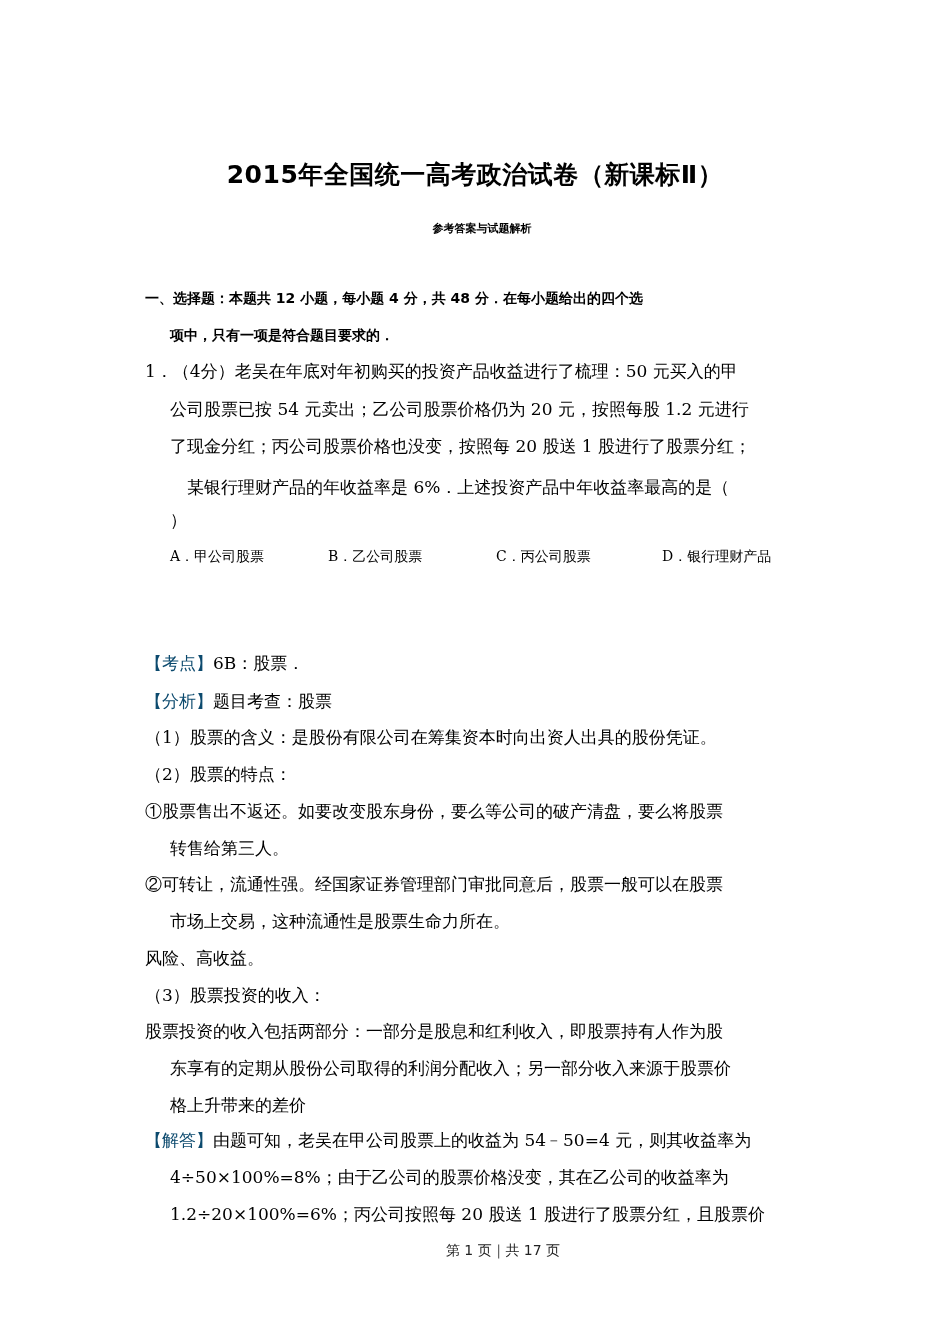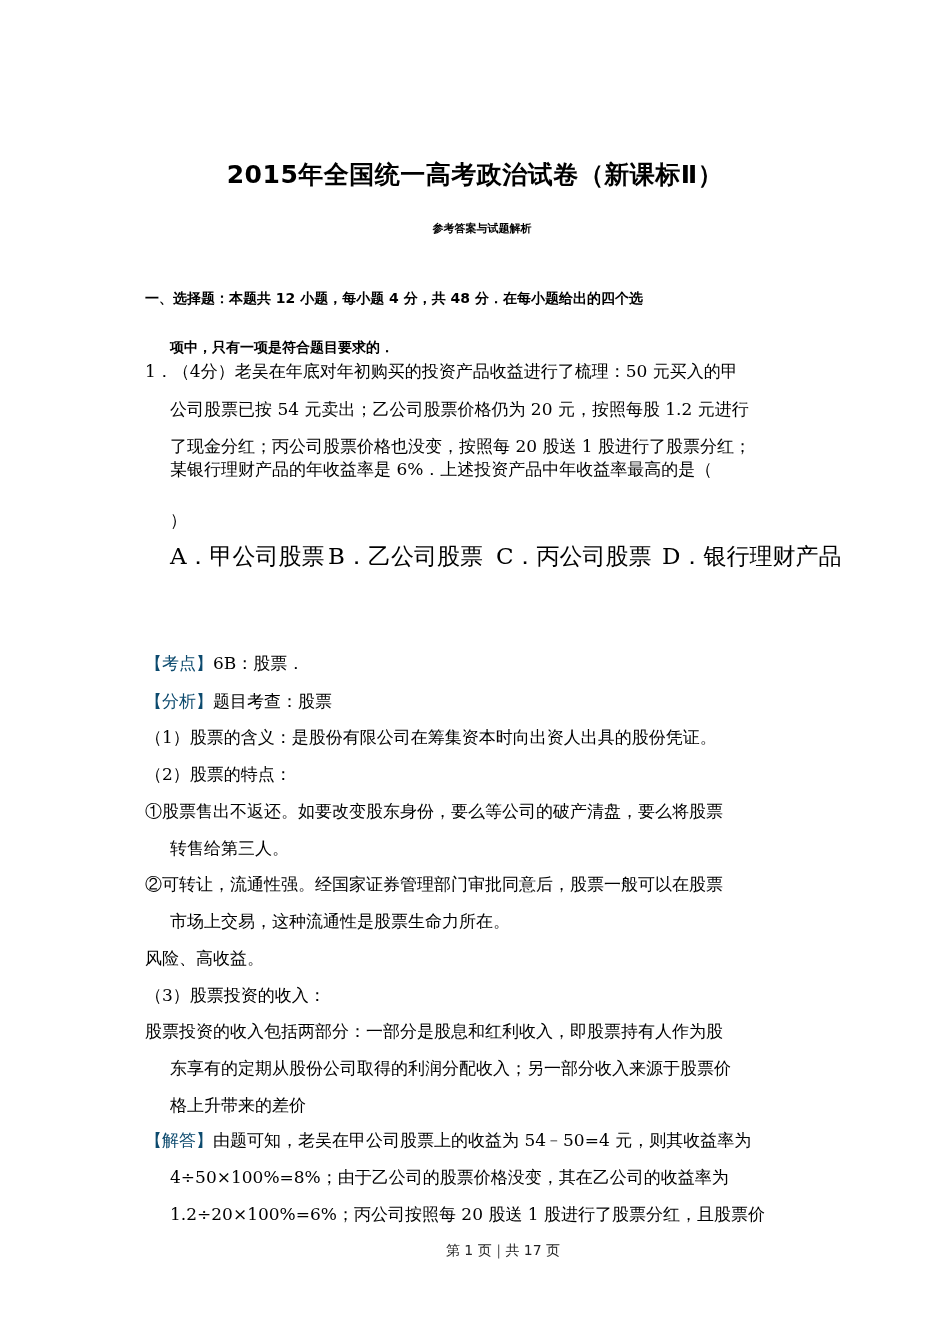--- a/index.html
+++ b/index.html
@@ -8,39 +8,39 @@
   .page { position: absolute; left: 0; top: 0; width: 950px; height: 1344px; border-radius: 19px; }
   .title { position: absolute; top: 158px; left: 0; width: 950px; text-align: center;
            font-family: "DejaVu Sans", "Liberation Sans", sans-serif; font-weight: bold;
            font-size: 25px; letter-spacing: 0.5px; }
   .subtitle { position: absolute; top: 221px; left: 7px; width: 950px; text-align: center;
               font-family: "DejaVu Sans", "Liberation Sans", sans-serif; font-weight: bold; font-size: 11px; }
   .line { position: absolute; left: 145px; font-size: 17px; line-height: 24px; white-space: nowrap; }
   .ind { left: 170px; }
   .bold { font-family: "DejaVu Sans", "Liberation Sans", sans-serif; font-weight: bold; font-size: 14px; }
   .tag { color: #0c4a6e; }
-  .opts { position: absolute; top: 544px; left: 170px; font-size: 23px; line-height: 24px; white-space: nowrap; }
+  .opts { position: absolute; top: 544px; left: 170px; font-size: 14px; line-height: 24px; white-space: nowrap; }
   .opts span.opt { display: inline-block; }
   .footer { position: absolute; top: 1242px; left: 0; width: 950px; text-align: center; font-size: 14px; color: #222;
             font-family: "DejaVu Sans", "Liberation Sans", sans-serif; padding-left: 28px; }
 </style>
 </head>
 <body>
 
 <div class="page">
   <div class="title">2015年全国统一高考政治试卷（新课标Ⅱ）</div>
   <div class="subtitle">参考答案与试题解析</div>
 
   <div class="line bold" style="top:286px;">一、选择题：本题共 12 小题，每小题 4 分，共 48 分．在每小题给出的四个选</div>
-  <div class="line bold ind" style="top:323px;margin-top:12px;">项中，只有一项是符合题目要求的．</div>
+  <div class="line bold ind" style="top:323px;">项中，只有一项是符合题目要求的．</div>
 
   <div class="line" style="top:359px;">1．（4分）老吴在年底对年初购买的投资产品收益进行了梳理：50 元买入的甲</div>
   <div class="line ind" style="top:397px;">公司股票已按 54 元卖出；乙公司股票价格仍为 20 元，按照每股 1.2 元进行</div>
   <div class="line ind" style="top:434px;">了现金分红；丙公司股票价格也没变，按照每 20 股送 1 股进行了股票分红；</div>
-  <div class="line ind" style="top:457px;">某银行理财产品的年收益率是 6%．上述投资产品中年收益率最高的是（</div>
+  <div class="line ind" style="top:475px;margin-left:17px;">某银行理财产品的年收益率是 6%．上述投资产品中年收益率最高的是（</div>
   <div class="line ind" style="top:508px;">）</div>
 
   <div class="opts">
     <span class="opt" style="width:158px;">A．甲公司股票</span><span class="opt" style="width:168px;">B．乙公司股票</span><span class="opt" style="width:166px;">C．丙公司股票</span><span class="opt">D．银行理财产品</span>
   </div>
 
   <div class="line" style="top:651px;">
     <span class="tag">【考点】</span><span>6B：股票．</span>
   </div>
   <div class="line" style="top:689px;">

